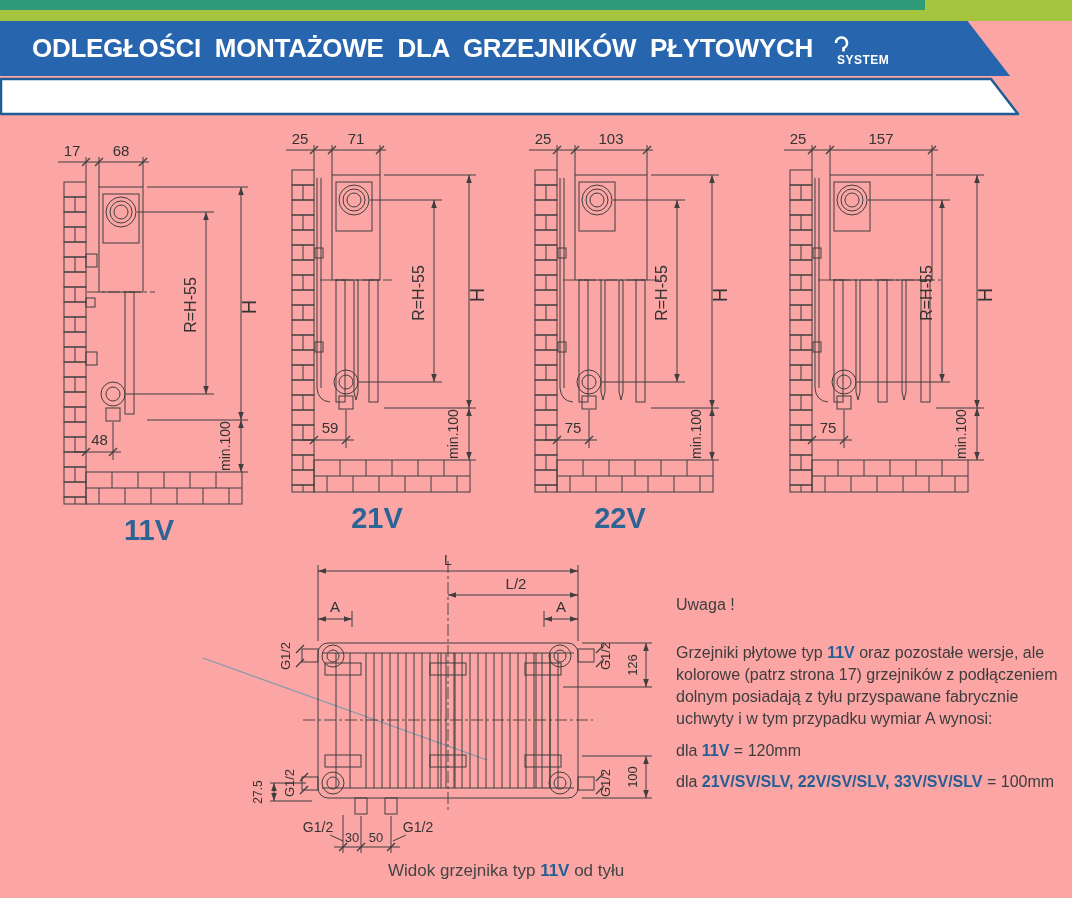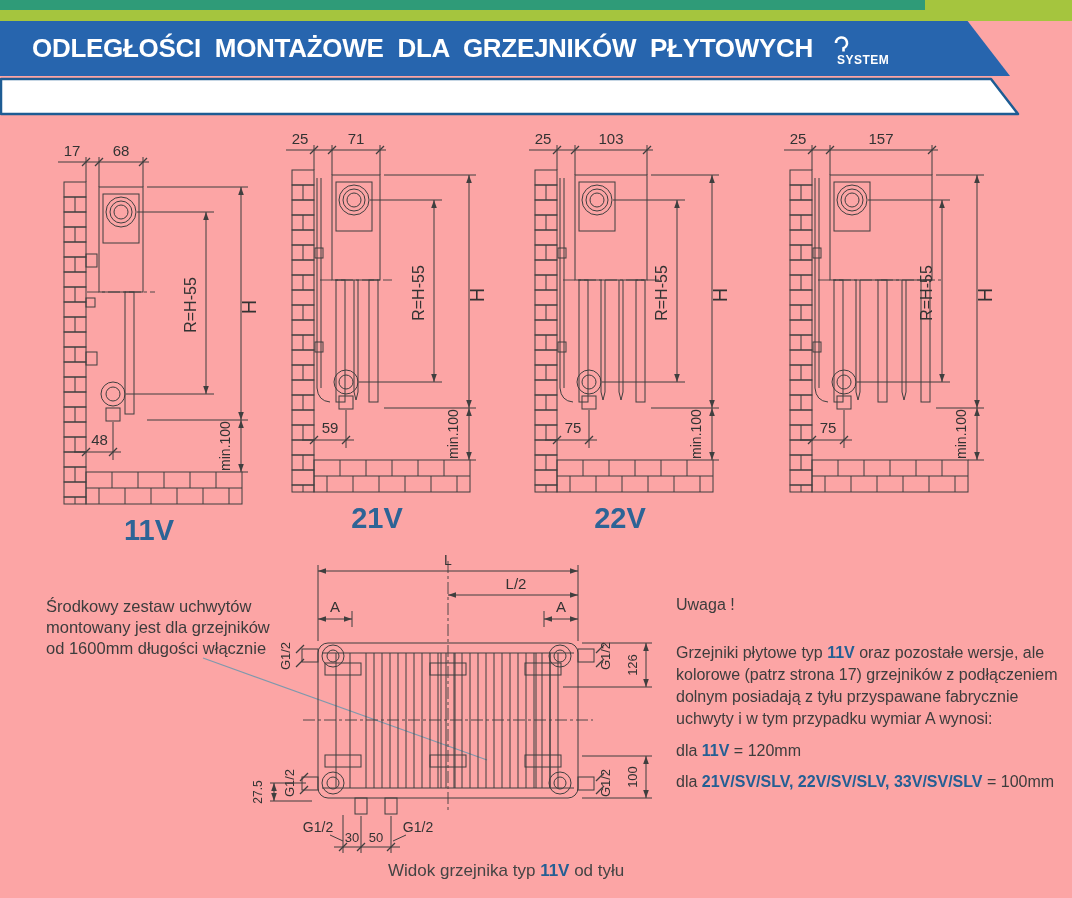--- a/index.html
+++ b/index.html
@@ -467,25 +467,20 @@
         <line x1="208" y1="330" x2="224" y2="330" stroke="#3f3f3f" stroke-width="1"></line>
         <text x="206" y="304" font-size="14" fill="#333" text-anchor="middle" transform="rotate(-90 206 304)">min.100</text>
         <line x1="84" y1="280" x2="84" y2="318" stroke="#3f3f3f" stroke-width="1"></line>
         <line x1="40" y1="310" x2="92" y2="310" stroke="#3f3f3f" stroke-width="1"></line>
         <line x1="48" y1="314" x2="56" y2="306" stroke="#3f3f3f" stroke-width="1.3"></line>
         <line x1="80" y1="314" x2="88" y2="306" stroke="#3f3f3f" stroke-width="1.3"></line>
         <text x="68" y="303" font-size="15" fill="#333" text-anchor="middle">75</text>
       </svg>
   </figure>
 
-  <div class="bracket-note">
-    <div>Środkowy zestaw uchwytów</div>
-    <div>montowany jest dla grzejników</div>
-    <div>od 1600mm długości włącznie</div>
-  </div>
 
   <svg class="leader-svg" width="300" height="130" viewBox="0 0 300 130">
     <line x1="8" y1="18" x2="292" y2="120" stroke="#7e99ad" stroke-width="1.2"></line>
   </svg>
 
   <svg class="rear-svg" width="440" height="350" viewBox="0 0 440 350">
       <rect x="70" y="90" width="260" height="155" fill="none" stroke="#3f3f3f" stroke-width="1" rx="10"></rect>
       <line x1="74" y1="100" x2="326" y2="100" stroke="#3f3f3f" stroke-width="1"></line>
       <line x1="74" y1="235" x2="326" y2="235" stroke="#3f3f3f" stroke-width="1"></line>
       <line x1="118" y1="100" x2="118" y2="235" stroke="#3f3f3f" stroke-width="1"></line>

